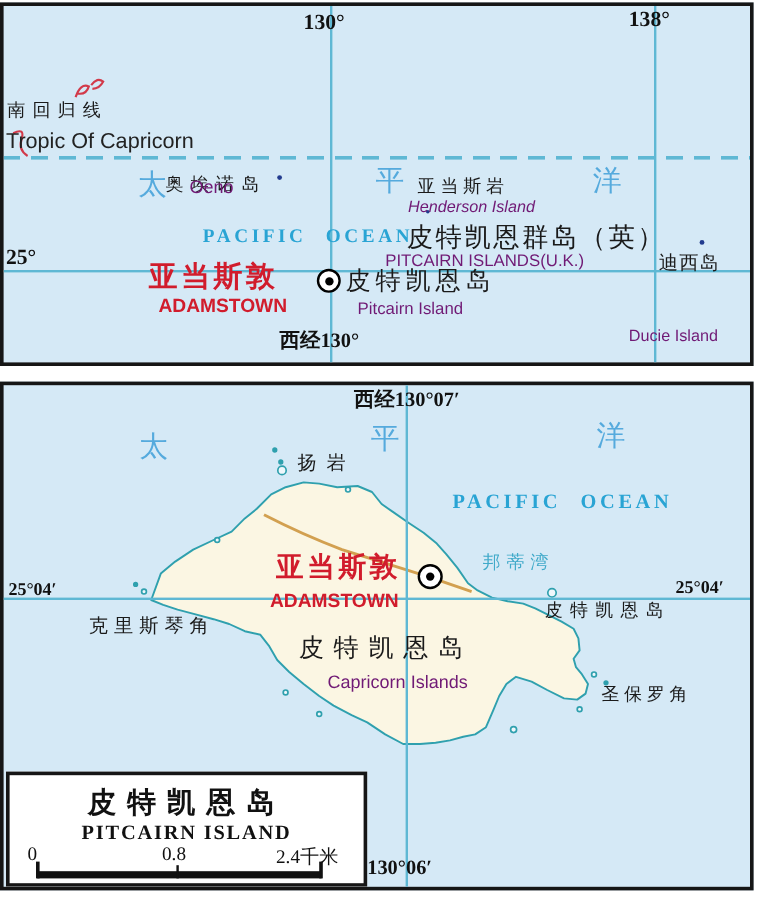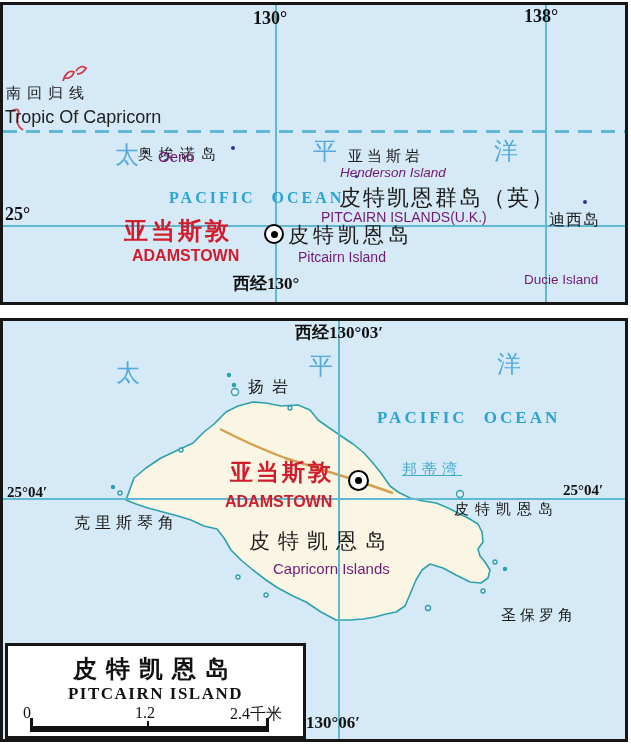--- a/index.html
+++ b/index.html
@@ -17,21 +17,21 @@
     background:repeating-linear-gradient(90deg,#5fb8d4 0 14px,rgba(0,0,0,0) 14px 23px);}
   .lbl{position:absolute;white-space:nowrap;line-height:1;}
   .deg{font-family:"Liberation Serif","DejaVu Serif",serif;font-weight:700;color:#111;}
   .zh{color:#1a1a1a;}
   .ensans{color:#701a75;}
   .enserif{font-family:Liberation Sans, sans-serif;color:#222;}
   .oceanchar{font-size:24px;color:#55aadd;}
   .oceanname{font-family:"Liberation Serif","DejaVu Serif",serif;font-weight:700;
              color:#29a4d4;letter-spacing:3px;word-spacing:9px;}
   .red{color:#d11c2c;font-weight:700;}
-  .cyan{color:#3fa9c9;text-decoration:underline;}
+  .cyan{color:#3fa9c9;}
   .capital-mark{position:absolute;border:2.5px solid #000;border-radius:50%;background:#fff;box-sizing:border-box;}
   .capital-mark::after{content:"";position:absolute;left:50%;top:50%;width:7px;height:7px;
                        margin:-3.5px 0 0 -3.5px;background:#000;border-radius:50%;}
   .navy-dot{position:absolute;background:#223b8e;border-radius:50%;}
   .legend{position:absolute;border:3px solid #161616;background:#ffffff;box-sizing:border-box;}
   .legend .t-zh{position:absolute;left:0;right:0;top:7px;text-align:center;
                 font-size:24px;font-weight:700;letter-spacing:9px;color:#111;}
   .legend .t-en{position:absolute;left:0;right:0;top:38px;text-align:center;
                 font-family:"Liberation Serif","DejaVu Serif",serif;font-weight:700;
                 font-size:17px;letter-spacing:1.5px;color:#111;}
@@ -119,21 +119,21 @@
           <circle cx="480" cy="270" r="2"></circle>
           <circle cx="492" cy="241" r="2"></circle>
           <circle cx="502" cy="248" r="1.5" fill="#2fa0ae"></circle>
           <circle cx="457" cy="173" r="3.5"></circle>
         </g>
       </svg>
 
       <div class="vline" style="left:335px;"></div>
       <div class="hline" style="top:177px;"></div>
 
-      <div class="lbl deg" style="left:292px;top:3px;font-size:17px;">西经130°03′</div>
+      <div class="lbl deg" style="left:292px;top:3px;font-size:17px;">西经130°07′</div>
 
       <div class="lbl oceanchar" style="left:113px;top:40px;">太</div>
       <div class="lbl oceanchar" style="left:306px;top:33px;">平</div>
       <div class="lbl oceanchar" style="left:494px;top:31px;">洋</div>
       <div class="lbl oceanname" style="left:374px;top:88px;font-size:17px;">PACIFIC OCEAN</div>
 
       <div class="lbl zh" style="left:245px;top:58px;font-size:16px;letter-spacing:8px;">扬岩</div>
       <div class="lbl zh cyan" style="left:399px;top:140px;font-size:15px;letter-spacing:5px;">邦蒂湾</div>
 
       <div class="lbl zh red" style="left:227px;top:140px;font-size:23px;letter-spacing:3px;">亚当斯敦</div>
@@ -142,27 +142,27 @@
 
       <div class="lbl deg" style="left:4px;top:164px;font-size:15px;">25°04′</div>
       <div class="lbl deg" style="left:560px;top:162px;font-size:15px;">25°04′</div>
 
       <div class="lbl zh" style="left:451px;top:180px;font-size:15px;letter-spacing:6px;">皮特凯恩岛</div>
       <div class="lbl zh" style="left:71px;top:194px;font-size:16px;letter-spacing:5px;">克里斯琴角</div>
 
       <div class="lbl zh" style="left:246px;top:209px;font-size:21px;letter-spacing:8px;">皮特凯恩岛</div>
       <div class="lbl ensans" style="left:270px;top:240px;font-size:15px;">Capricorn Islands</div>
 
-      <div class="lbl zh" style="left:498px;top:250px;font-size:15px;letter-spacing:4px;margin-top:36px;">圣保罗角</div>
+      <div class="lbl zh" style="left:498px;top:250px;font-size:15px;letter-spacing:4px;">圣保罗角</div>
 
       <div class="legend" style="left:2px;top:322px;width:301px;height:96px;">
         <div class="t-zh">皮特凯恩岛</div>
         <div class="t-en">PITCAIRN ISLAND</div>
         <div class="num" style="left:15px;">0</div>
-        <div class="num" style="left:127px;">1.2</div>
+        <div class="num" style="left:127px;">0.8</div>
         <div class="num" style="left:222px;">2.4千米</div>
         <div class="bar"></div>
         <div class="tick" style="left:22px;top:72px;height:14px;"></div>
         <div class="tick" style="left:139px;top:75px;height:11px;width:1.5px;"></div>
         <div class="tick" style="left:258px;top:72px;height:14px;"></div>
       </div>
 
       <div class="lbl deg" style="left:303px;top:393px;font-size:17px;">130°06′</div>
     </div>
   </section>

